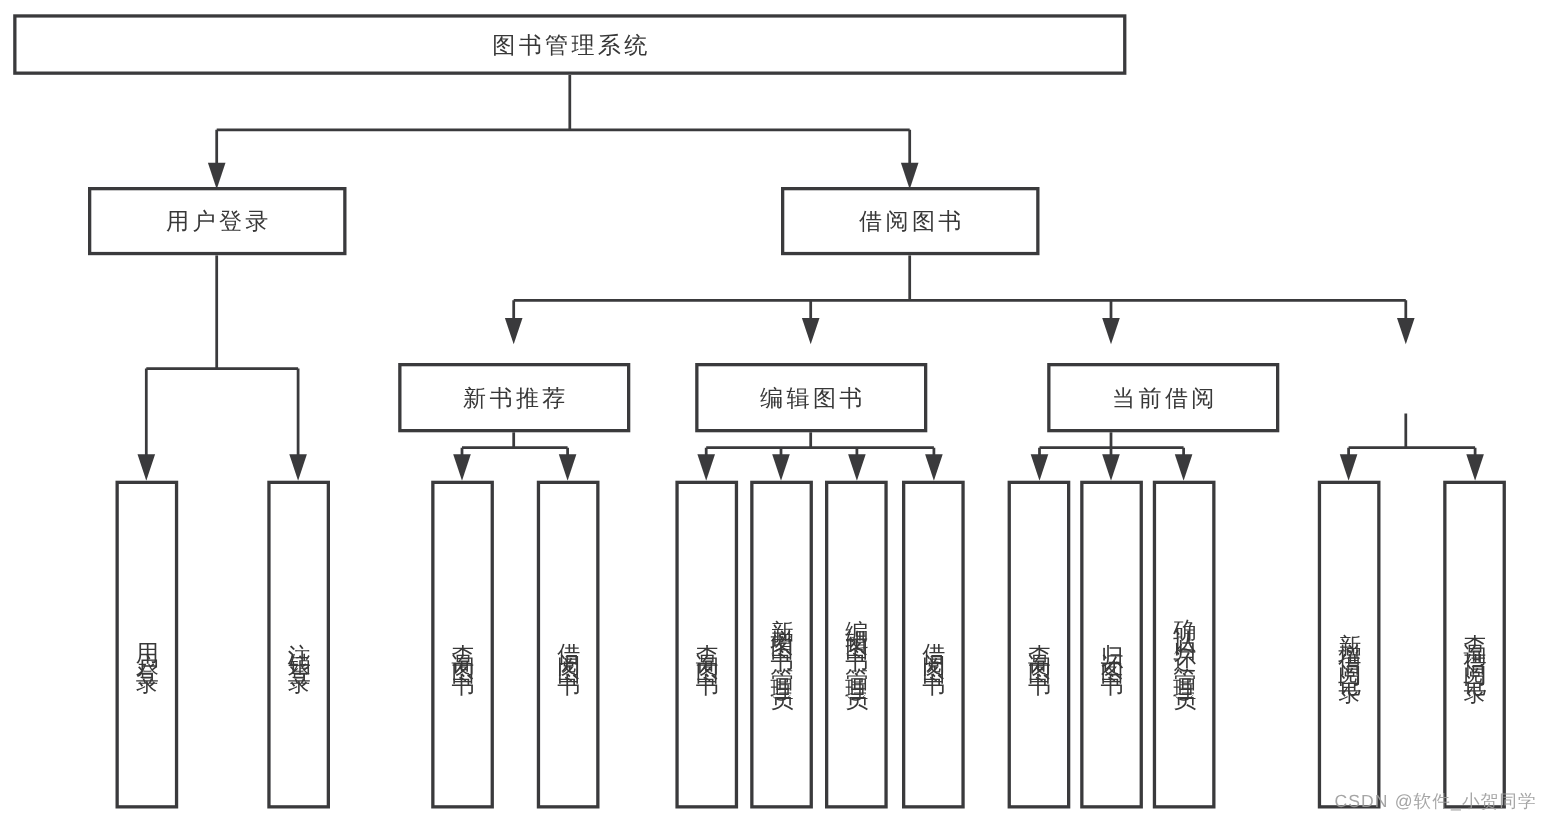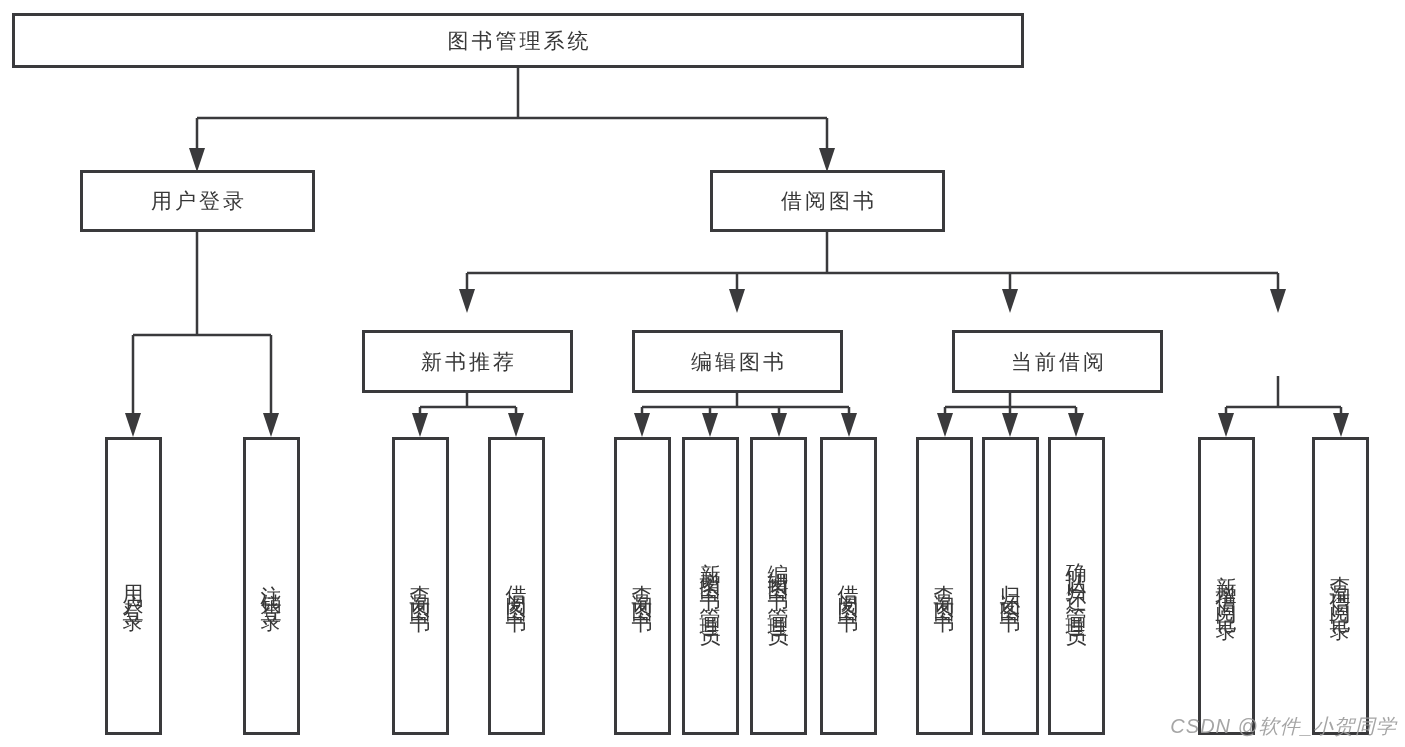--- a/index.html
+++ b/index.html
@@ -91,26 +91,25 @@
   .n-c10 { left: 982px; }
   .n-c11 { left: 1048px; }
   .n-c12 { left: 1198px; }
   .n-c13 { left: 1312px; }
 
   .watermark {
     position: absolute;
     right: 8px;
     bottom: 7px;
     z-index: 3;
-    font-size: 20px;
+    font-size: 16px;
     color: var(--watermark);
     letter-spacing: 1px;
     white-space: nowrap;
     opacity: 0.9;
-    font-style: italic;
   }
 </style>
 </head>
 <body>
 
 <div class="canvas">
 
   <svg class="connectors" viewBox="0 0 1405 747" xmlns="http://www.w3.org/2000/svg">
 
     <path class="edge" d="M518 68 V118 M197 118 H827 M197 118 V156 M827 118 V156"></path>

